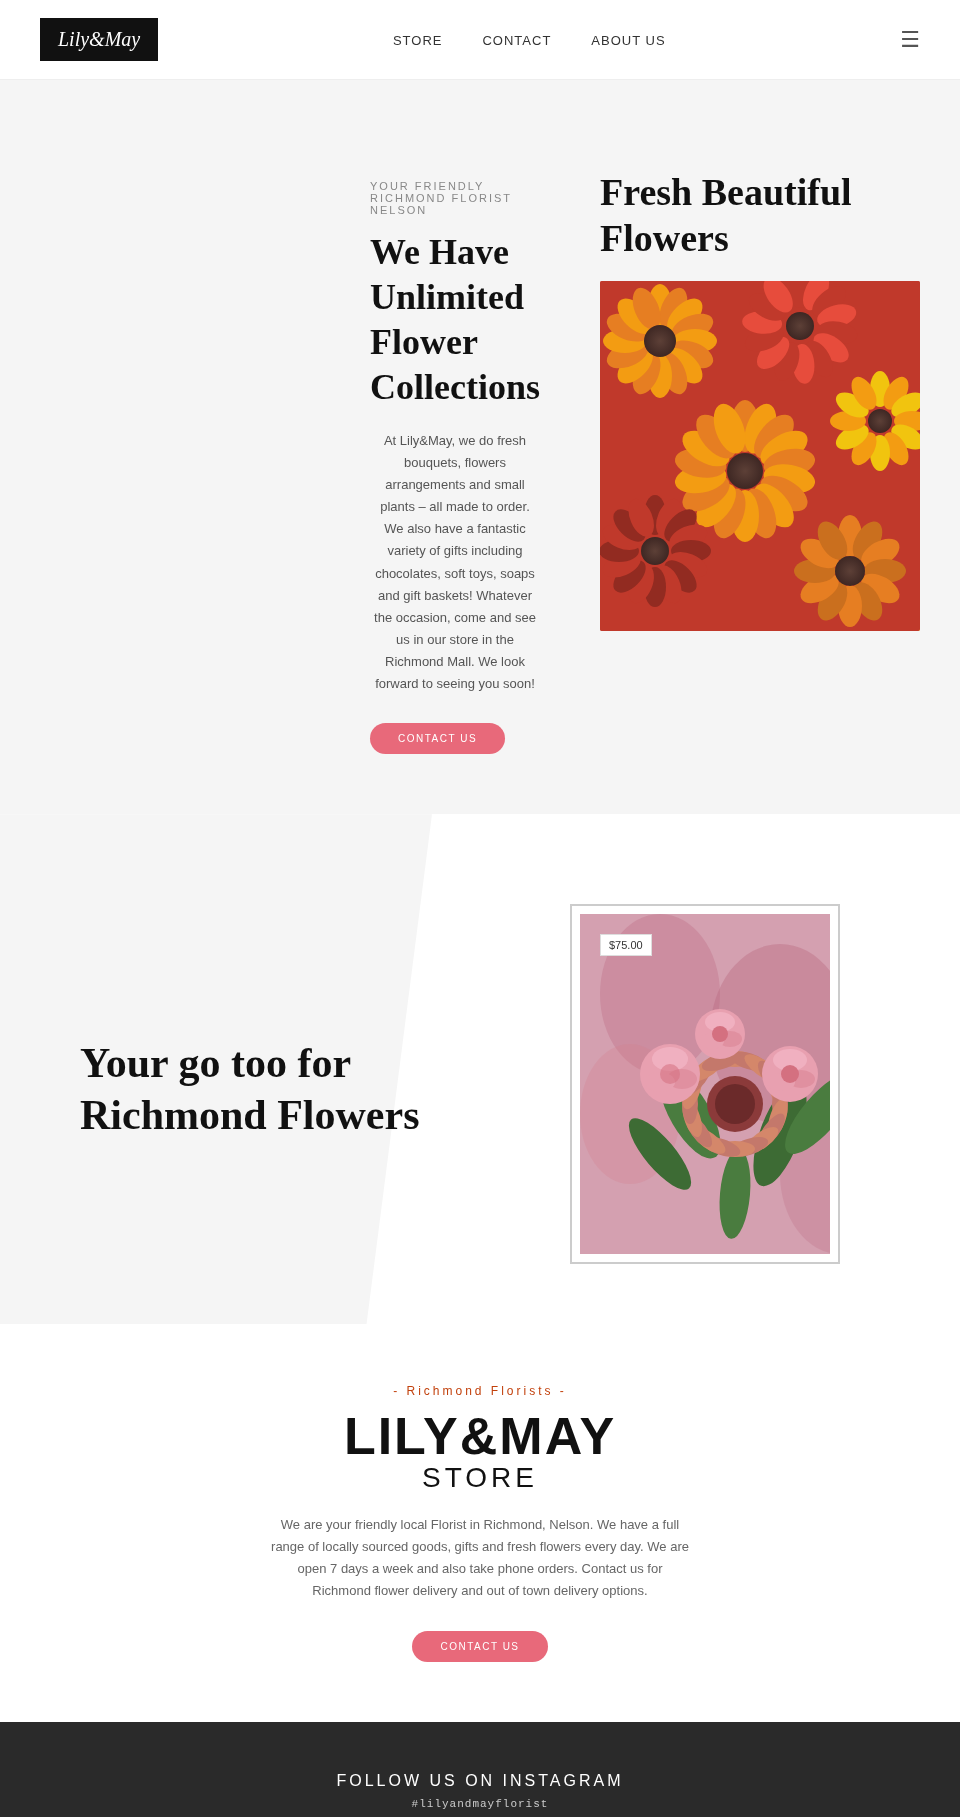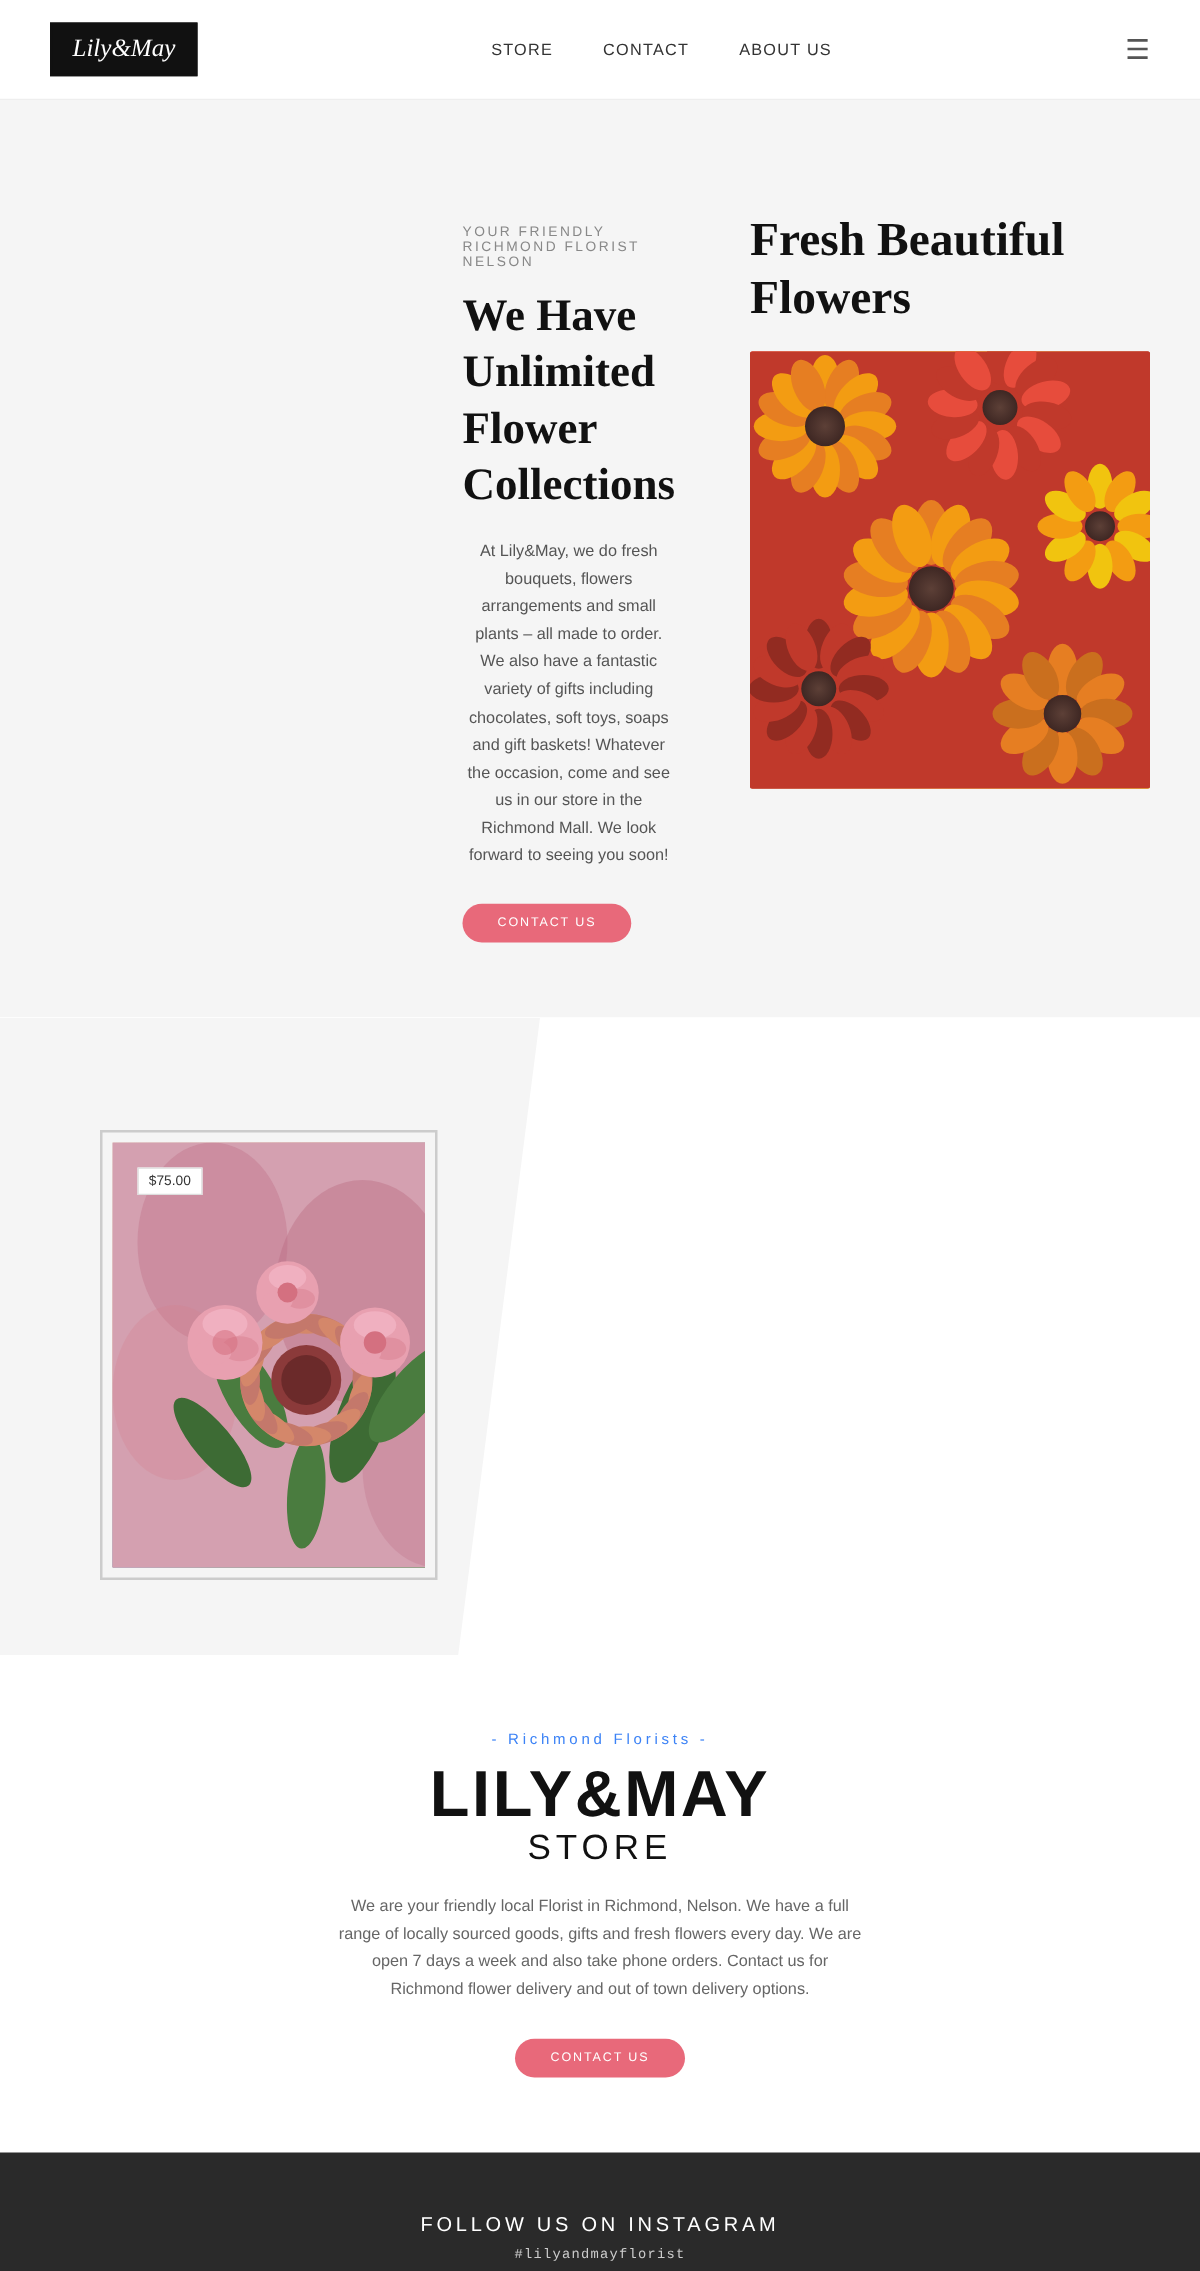--- a/index.html
+++ b/index.html
@@ -178,21 +178,21 @@
       justify-content: center;
     }
     .store-content {
       text-align: center;
       max-width: 420px;
     }
     .store-subtitle {
       font-family: Arial, sans-serif;
       font-size: 12px;
       letter-spacing: 3px;
-      color: #3b82f6;
+      color: #c2410c;
       margin-bottom: 12px;
     }
     .store-brand {
       font-family: Arial, sans-serif;
       font-size: 52px;
       font-weight: 900;
       color: #111;
       letter-spacing: 2px;
       line-height: 1;
     }
@@ -438,20 +438,23 @@
           <ellipse cx="0" cy="-35" rx="12" ry="21" fill="#ca6f1e" transform="rotate(330)"></ellipse>
           <circle cx="0" cy="0" r="15" fill="url(#gcenter)"></circle>
         </g>
       </svg>
     </div>
   </div>
 </section>
 
 <section class="richmond-section" style="position:relative; overflow:hidden; min-height:500px; background:#fff;">
   <div class="richmond-bg-shape"></div>
+  <div class="richmond-left" style="padding-left:40px; padding-top:40px;">
+    <h2 class="richmond-title">Your go too for Richmond Flowers</h2>
+  </div>
   <div class="richmond-right">
     <div class="bouquet-frame">
       <div class="bouquet-img">
         <div class="price-tag">$75.00</div>
         
         <svg width="310" height="340" viewBox="0 0 310 340">
           <defs>
             <radialGradient id="pinkBg" cx="50%" cy="50%" r="50%">
               <stop offset="0%" style="stop-color:#f8d7da"></stop>
               <stop offset="100%" style="stop-color:#c2788a"></stop>

